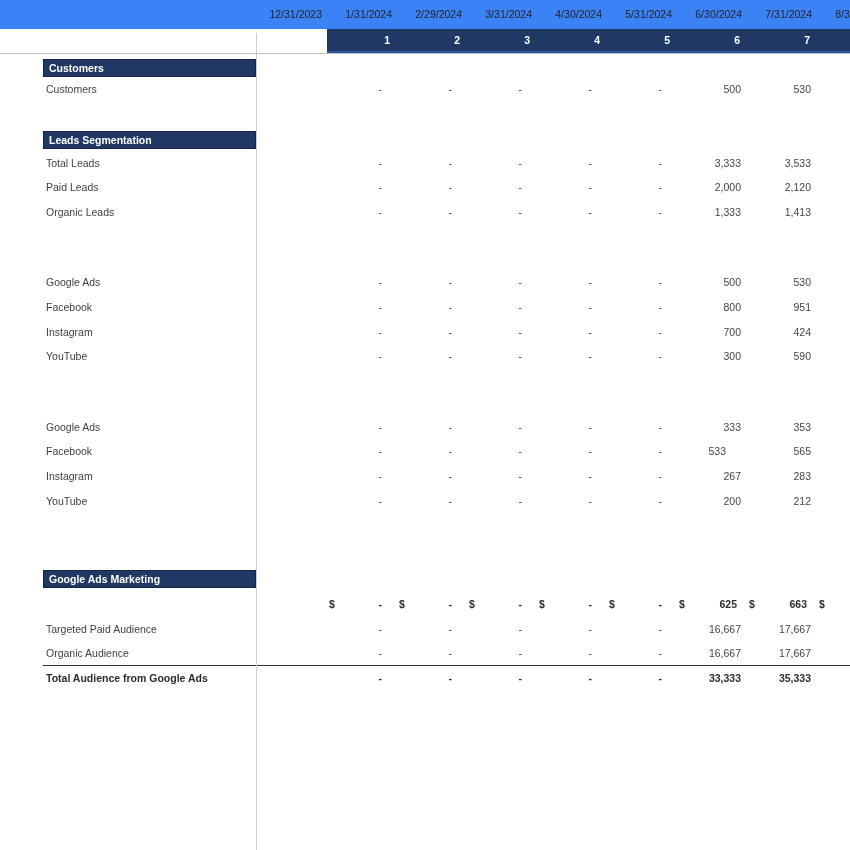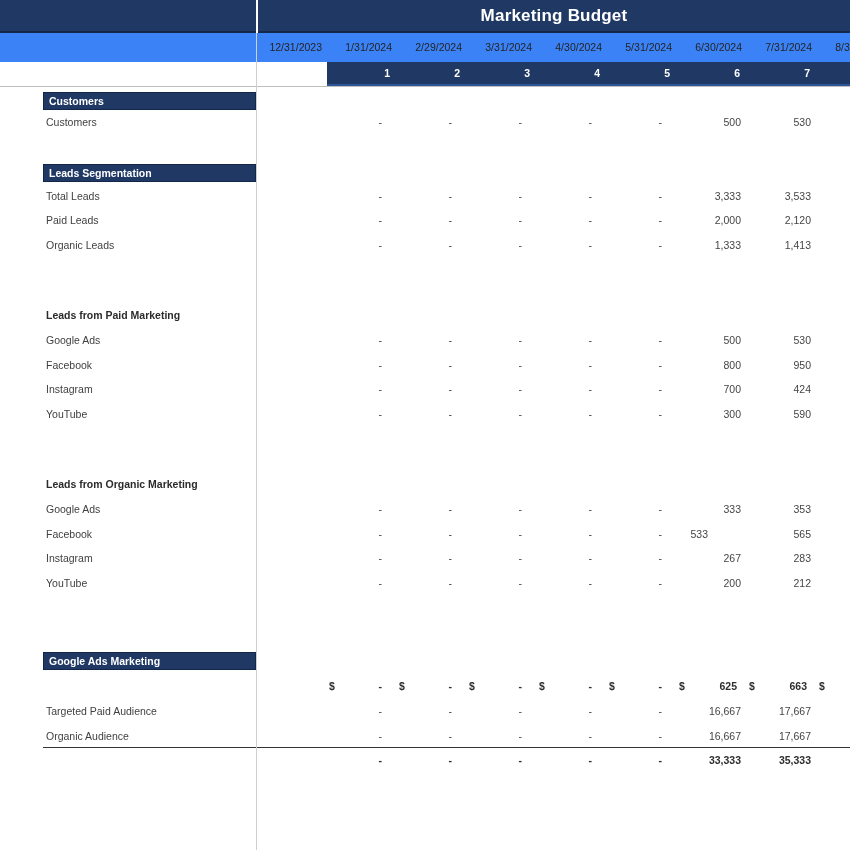--- a/index.html
+++ b/index.html
@@ -79,26 +79,20 @@
   .v-gridline{
     position:absolute;left:256px;top:33px;bottom:0;width:1px;
     background:#cfcfcf;pointer-events:none;
   }
 </style>
 </head>
 <body>
 
 <div class="sheet">
 
-  <div class="header-band">
-    <div class="corner-block"></div>
-    <div class="title-block">
-      <span>Marketing Budget</span>
-    </div>
-  </div>
 
   <div class="date-row" id="dateRow">
       <div class="date-cell" style="left: 258px; width: 67px;">12/31/2023</div>
       <div class="date-cell" style="left: 325px; width: 70px;">1/31/2024</div>
       <div class="date-cell" style="left: 395px; width: 70px;">2/29/2024</div>
       <div class="date-cell" style="left: 465px; width: 70px;">3/31/2024</div>
       <div class="date-cell" style="left: 535px; width: 70px;">4/30/2024</div>
       <div class="date-cell" style="left: 605px; width: 70px;">5/31/2024</div>
       <div class="date-cell" style="left: 675px; width: 70px;">6/30/2024</div>
       <div class="date-cell" style="left: 745px; width: 70px;">7/31/2024</div>
@@ -168,43 +162,40 @@
             <div class="cell dash" style="left: 395px; width: 70px;">-</div>
             <div class="cell dash" style="left: 465px; width: 70px;">-</div>
             <div class="cell dash" style="left: 535px; width: 70px;">-</div>
             <div class="cell dash" style="left: 605px; width: 70px;">-</div>
             <div class="cell" style="left: 675px; width: 70px;">1,333</div>
             <div class="cell" style="left: 745px; width: 70px;">1,413</div>
           </div>
         </div>
       </div>
       <div class="section" style="margin-top: 46px;">
-        <div class="row head-label">
-          <span class="label">Leads from Paid Marketing</span>
-        </div>
         <div style="padding-top: 0px;">
           <div class="row">
             <span class="label">Google Ads</span>
             <div class="cell dash" style="left: 325px; width: 70px;">-</div>
             <div class="cell dash" style="left: 395px; width: 70px;">-</div>
             <div class="cell dash" style="left: 465px; width: 70px;">-</div>
             <div class="cell dash" style="left: 535px; width: 70px;">-</div>
             <div class="cell dash" style="left: 605px; width: 70px;">-</div>
             <div class="cell" style="left: 675px; width: 70px;">500</div>
             <div class="cell" style="left: 745px; width: 70px;">530</div>
           </div>
           <div class="row">
             <span class="label">Facebook</span>
             <div class="cell dash" style="left: 325px; width: 70px;">-</div>
             <div class="cell dash" style="left: 395px; width: 70px;">-</div>
             <div class="cell dash" style="left: 465px; width: 70px;">-</div>
             <div class="cell dash" style="left: 535px; width: 70px;">-</div>
             <div class="cell dash" style="left: 605px; width: 70px;">-</div>
             <div class="cell" style="left: 675px; width: 70px;">800</div>
-            <div class="cell" style="left: 745px; width: 70px;">950</div>
+            <div class="cell" style="left: 745px; width: 70px;">951</div>
           </div>
           <div class="row">
             <span class="label">Instagram</span>
             <div class="cell dash" style="left: 325px; width: 70px;">-</div>
             <div class="cell dash" style="left: 395px; width: 70px;">-</div>
             <div class="cell dash" style="left: 465px; width: 70px;">-</div>
             <div class="cell dash" style="left: 535px; width: 70px;">-</div>
             <div class="cell dash" style="left: 605px; width: 70px;">-</div>
             <div class="cell" style="left: 675px; width: 70px;">700</div>
             <div class="cell" style="left: 745px; width: 70px;">424</div>
@@ -215,42 +206,39 @@
             <div class="cell dash" style="left: 395px; width: 70px;">-</div>
             <div class="cell dash" style="left: 465px; width: 70px;">-</div>
             <div class="cell dash" style="left: 535px; width: 70px;">-</div>
             <div class="cell dash" style="left: 605px; width: 70px;">-</div>
             <div class="cell" style="left: 675px; width: 70px;">300</div>
             <div class="cell" style="left: 745px; width: 70px;">590</div>
           </div>
         </div>
       </div>
       <div class="section" style="margin-top: 46px;">
-        <div class="row head-label">
-          <span class="label">Leads from Organic Marketing</span>
-        </div>
         <div style="padding-top: 0px;">
           <div class="row">
             <span class="label">Google Ads</span>
             <div class="cell dash" style="left: 325px; width: 70px;">-</div>
             <div class="cell dash" style="left: 395px; width: 70px;">-</div>
             <div class="cell dash" style="left: 465px; width: 70px;">-</div>
             <div class="cell dash" style="left: 535px; width: 70px;">-</div>
             <div class="cell dash" style="left: 605px; width: 70px;">-</div>
             <div class="cell" style="left: 675px; width: 70px;">333</div>
             <div class="cell" style="left: 745px; width: 70px;">353</div>
           </div>
           <div class="row">
             <span class="label">Facebook</span>
             <div class="cell dash" style="left: 325px; width: 70px;">-</div>
             <div class="cell dash" style="left: 395px; width: 70px;">-</div>
             <div class="cell dash" style="left: 465px; width: 70px;">-</div>
             <div class="cell dash" style="left: 535px; width: 70px;">-</div>
             <div class="cell dash" style="left: 605px; width: 70px;">-</div>
-            <div class="cell" style="left: 642px; width: 70px;">533</div>
+            <div class="cell" style="left: 660px; width: 70px;">533</div>
             <div class="cell" style="left: 745px; width: 70px;">565</div>
           </div>
           <div class="row">
             <span class="label">Instagram</span>
             <div class="cell dash" style="left: 325px; width: 70px;">-</div>
             <div class="cell dash" style="left: 395px; width: 70px;">-</div>
             <div class="cell dash" style="left: 465px; width: 70px;">-</div>
             <div class="cell dash" style="left: 535px; width: 70px;">-</div>
             <div class="cell dash" style="left: 605px; width: 70px;">-</div>
             <div class="cell" style="left: 675px; width: 70px;">267</div>
@@ -321,20 +309,21 @@
             <div class="cell dash" style="left: 325px; width: 70px;">-</div>
             <div class="cell dash" style="left: 395px; width: 70px;">-</div>
             <div class="cell dash" style="left: 465px; width: 70px;">-</div>
             <div class="cell dash" style="left: 535px; width: 70px;">-</div>
             <div class="cell dash" style="left: 605px; width: 70px;">-</div>
             <div class="cell" style="left: 675px; width: 70px;">16,667</div>
             <div class="cell" style="left: 745px; width: 70px;">17,667</div>
             <div class="total-underline"></div>
           </div>
           <div class="row bold">
+            <span class="label">Total Audience from Google Ads</span>
             <div class="cell dash" style="left: 325px; width: 70px;">-</div>
             <div class="cell dash" style="left: 395px; width: 70px;">-</div>
             <div class="cell dash" style="left: 465px; width: 70px;">-</div>
             <div class="cell dash" style="left: 535px; width: 70px;">-</div>
             <div class="cell dash" style="left: 605px; width: 70px;">-</div>
             <div class="cell" style="left: 675px; width: 70px;">33,333</div>
             <div class="cell" style="left: 745px; width: 70px;">35,333</div>
           </div>
         </div>
       </div>

